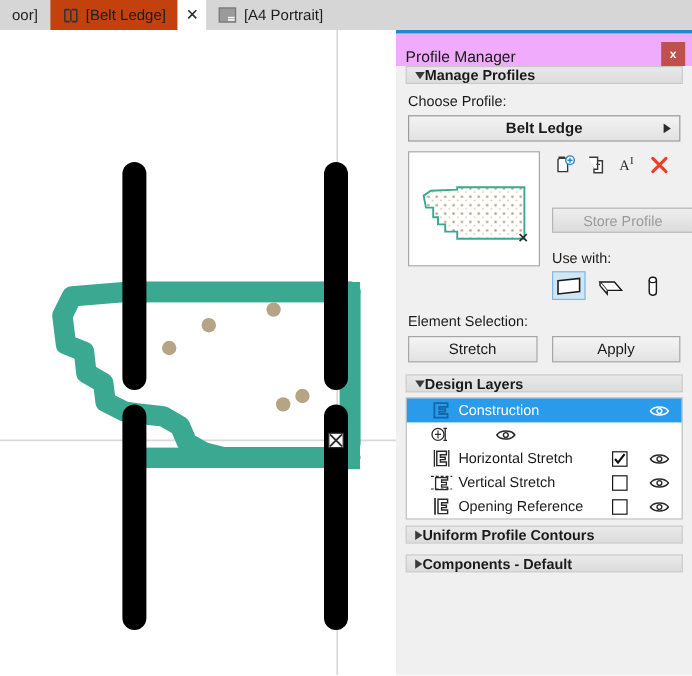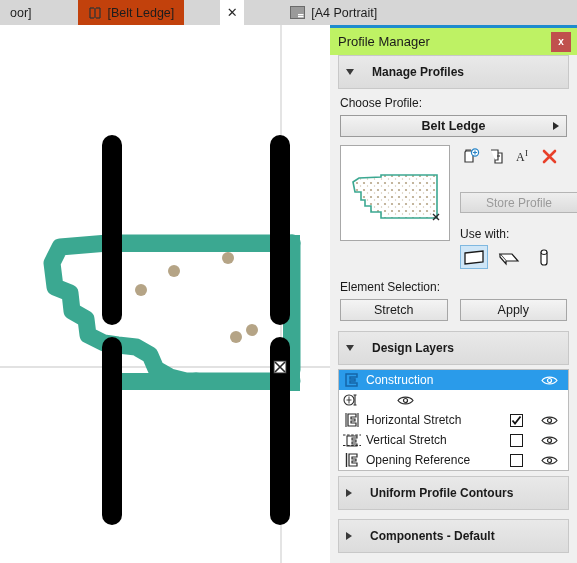--- a/index.html
+++ b/index.html
@@ -10,21 +10,21 @@
     font-size: 12px;
     color: #1a1a1a;
     background: #ffffff;
   }
   #app { position: relative; width: 577px; height: 563px; }
 
   
   #tabbar {
     position: absolute; left: 0; top: 0; width: 577px; height: 25px;
     background: #d6d6d6;
-    display: flex; align-items: stretch; gap: 36px;
+    display: flex; align-items: stretch;
   }
   .tab {
     display: flex; align-items: center; gap: 6px;
     padding: 0 10px; height: 25px;
     font-size: 12.5px; color: #1d1d1d;
     white-space: nowrap;
   }
   .tab.inactive { background: #d6d6d6; }
   .tab.active { background: #c2410c; }
   .tab-close {
@@ -49,37 +49,37 @@
 
   
   #panel {
     position: absolute; left: 330px; top: 25px;
     width: 247px; height: 538px;
     background: #f0f0f0;
     border-top: 3px solid #1e8bcd;
     overflow: hidden;
   }
   .panel-title-row {
-    height: 27px; display: flex; align-items: center;
-    padding-left: 8px; background: #bef264;
+    height: 27px; display: flex; align-items: flex-end;
+    padding-left: 8px; background: #f0abfc;
   }
   .panel-title { font-size: 13px; color: #1a1a1a; flex: 1; }
   .panel-close {
     width: 20px; height: 20px; margin-right: 6px;
     background: #c0504d; color: #ffffff;
     display: flex; align-items: center; justify-content: center;
     font-size: 10px; font-weight: bold; cursor: pointer;
     border: none;
   }
 
   .section-header {
-    height: 34px; margin: 0 8px 0 8px;
+    height: 15px; margin: 0 8px 0 8px;
     background: linear-gradient(#e9e9e9, #dcdcdc);
     border: 1px solid #c8c8c8;
-    display: flex; align-items: center; gap: 18px;
+    display: flex; align-items: center; gap: 0;
     padding-left: 7px;
     font-size: 12px; font-weight: bold; color: #1a1a1a;
     cursor: pointer;
   }
   .tri { width: 0; height: 0; display: inline-block; }
   .tri.down { border-left: 4.5px solid transparent; border-right: 4.5px solid transparent; border-top: 6px solid #3a3a3a; }
   .tri.right { border-top: 4.5px solid transparent; border-bottom: 4.5px solid transparent; border-left: 6px solid #3a3a3a; }
 
   .field-label { font-size: 12px; color: #1a1a1a; }
 
@@ -135,21 +135,21 @@
   }
 
   
   #layerlist {
     margin: 4px 8px 0 8px;
     background: #ffffff;
     border: 1px solid #bcbcbc;
   }
   .layer-row {
     height: 20px; display: flex; align-items: center;
-    padding-left: 4px; cursor: pointer;
+    padding-left: 20px; cursor: pointer;
     font-size: 12px;
   }
   .layer-row.sel { background: #2a9bea; color: #ffffff; }
   .layer-icon { width: 18px; height: 16px; flex: 0 0 18px; margin-right: 5px; }
   .layer-name { flex: 1; white-space: nowrap; }
   .layer-check {
     width: 13px; height: 13px; flex: 0 0 13px;
     border: 1.4px solid #1a1a1a; background: #ffffff;
     margin-right: 16px;
     display: flex; align-items: center; justify-content: center;

